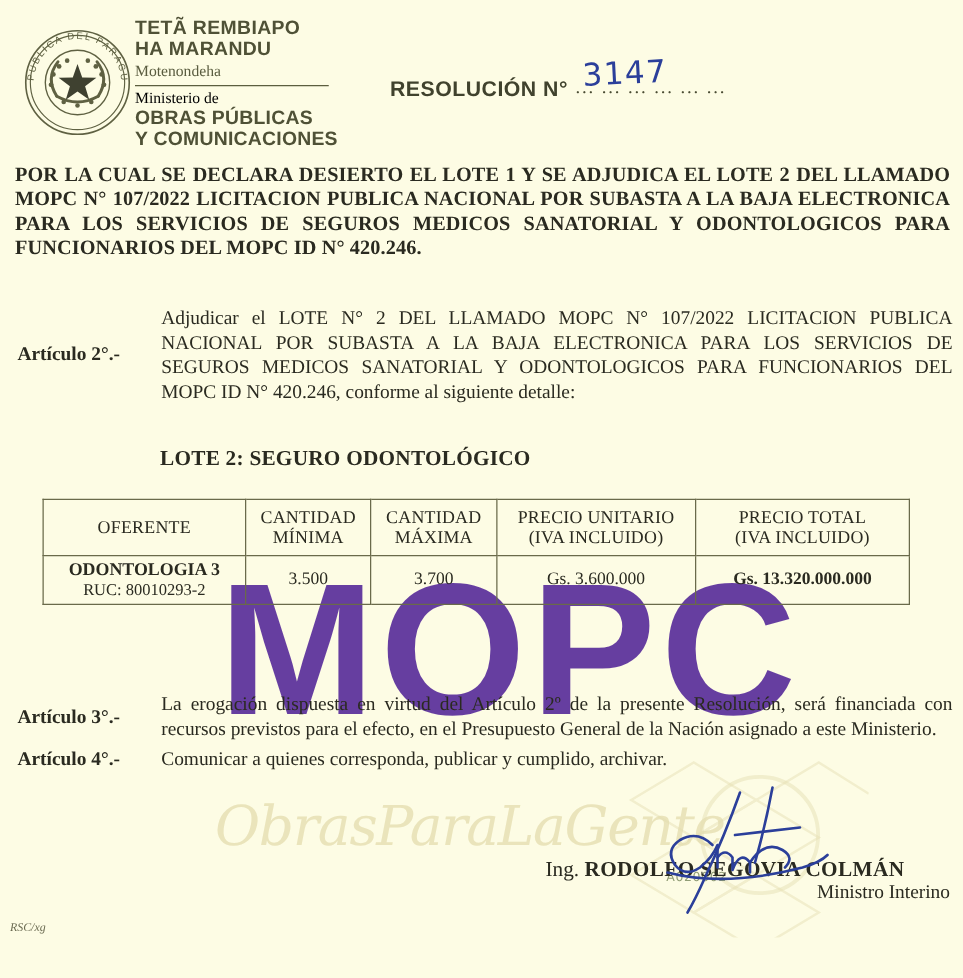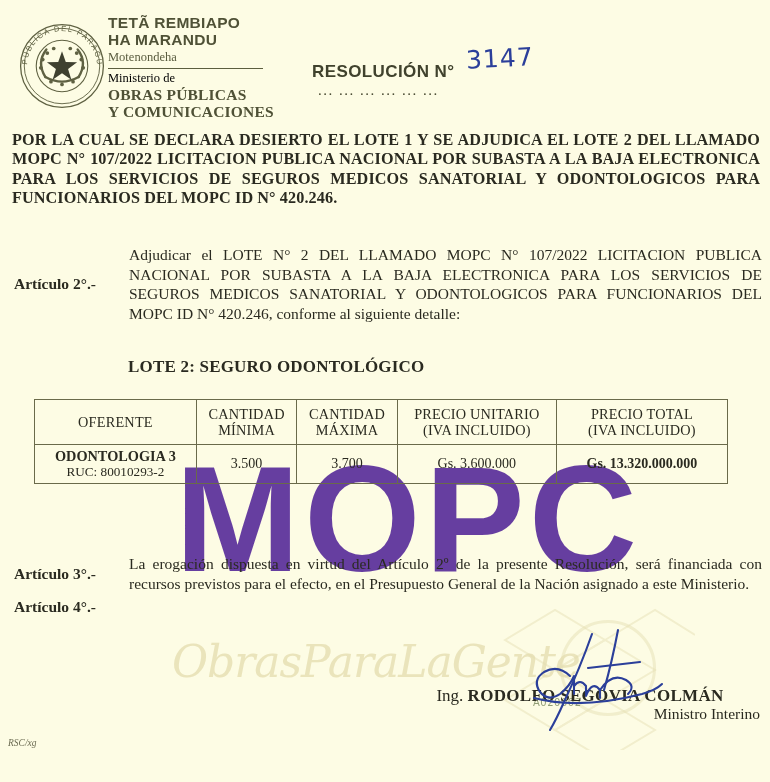--- a/index.html
+++ b/index.html
@@ -100,35 +100,34 @@
     border-bottom: 1.6px solid #5c5e3f;
     margin: 3px 0 2px 0;
     width: 155px;
   }
   .m-min {
     font-family: "Liberation Serif", serif;
     font-size: 12.5px;
     color: #000000;
   }
   .m-dept {
-    font-family: Liberation Serif, serif;
+    font-family: Liberation Sans, sans-serif;
     font-weight: bold;
     font-size: 15.5px;
     line-height: 1.12;
     letter-spacing: .2px;
     color: #4f5136;
   }
 
   #resolution-line {
     position: absolute;
     left: 312px; top: 62px;
     display: flex;
     align-items: flex-start;
     z-index: 2;
-    flex-direction: column;
   }
   #resolution-label {
     font-family: "Liberation Sans", sans-serif;
     font-weight: bold;
     font-size: 17px;
     letter-spacing: .4px;
     color: #40422d;
   }
   #resolution-dots {
     position: relative;
@@ -422,20 +421,21 @@
     </tbody>
   </table>
 
   <div class="article" id="article-3">
     <div class="article-label">Artículo 3°.-</div>
     <div class="article-body">La erogación dispuesta en virtud del Artículo 2º de la presente Resolución, será financiada con recursos previstos para el efecto, en el Presupuesto General de la Nación asignado a este Ministerio.</div>
   </div>
 
   <div class="article" id="article-4">
     <div class="article-label">Artículo 4°.-</div>
+    <div class="article-body">Comunicar a quienes corresponda, publicar y cumplido, archivar.</div>
   </div>
 </div>
 
 <svg id="signature-mark" viewBox="0 0 180 105">
   <g fill="none" stroke="#2b3f9a" stroke-width="2.1" stroke-linecap="round" stroke-linejoin="round">
     <path d="M92 6 Q80 40 64 74 Q56 92 50 102"></path>
     <path d="M118 2 Q112 34 104 62"></path>
     <path d="M70 48 Q58 36 44 44 Q32 52 40 64 Q48 74 60 66 Q70 58 74 48 L74 66"></path>
     <path d="M74 58 Q80 50 86 58 L86 68 Q92 52 100 62 L100 70"></path>
     <path d="M100 62 Q112 44 126 52 Q136 58 128 66"></path>

